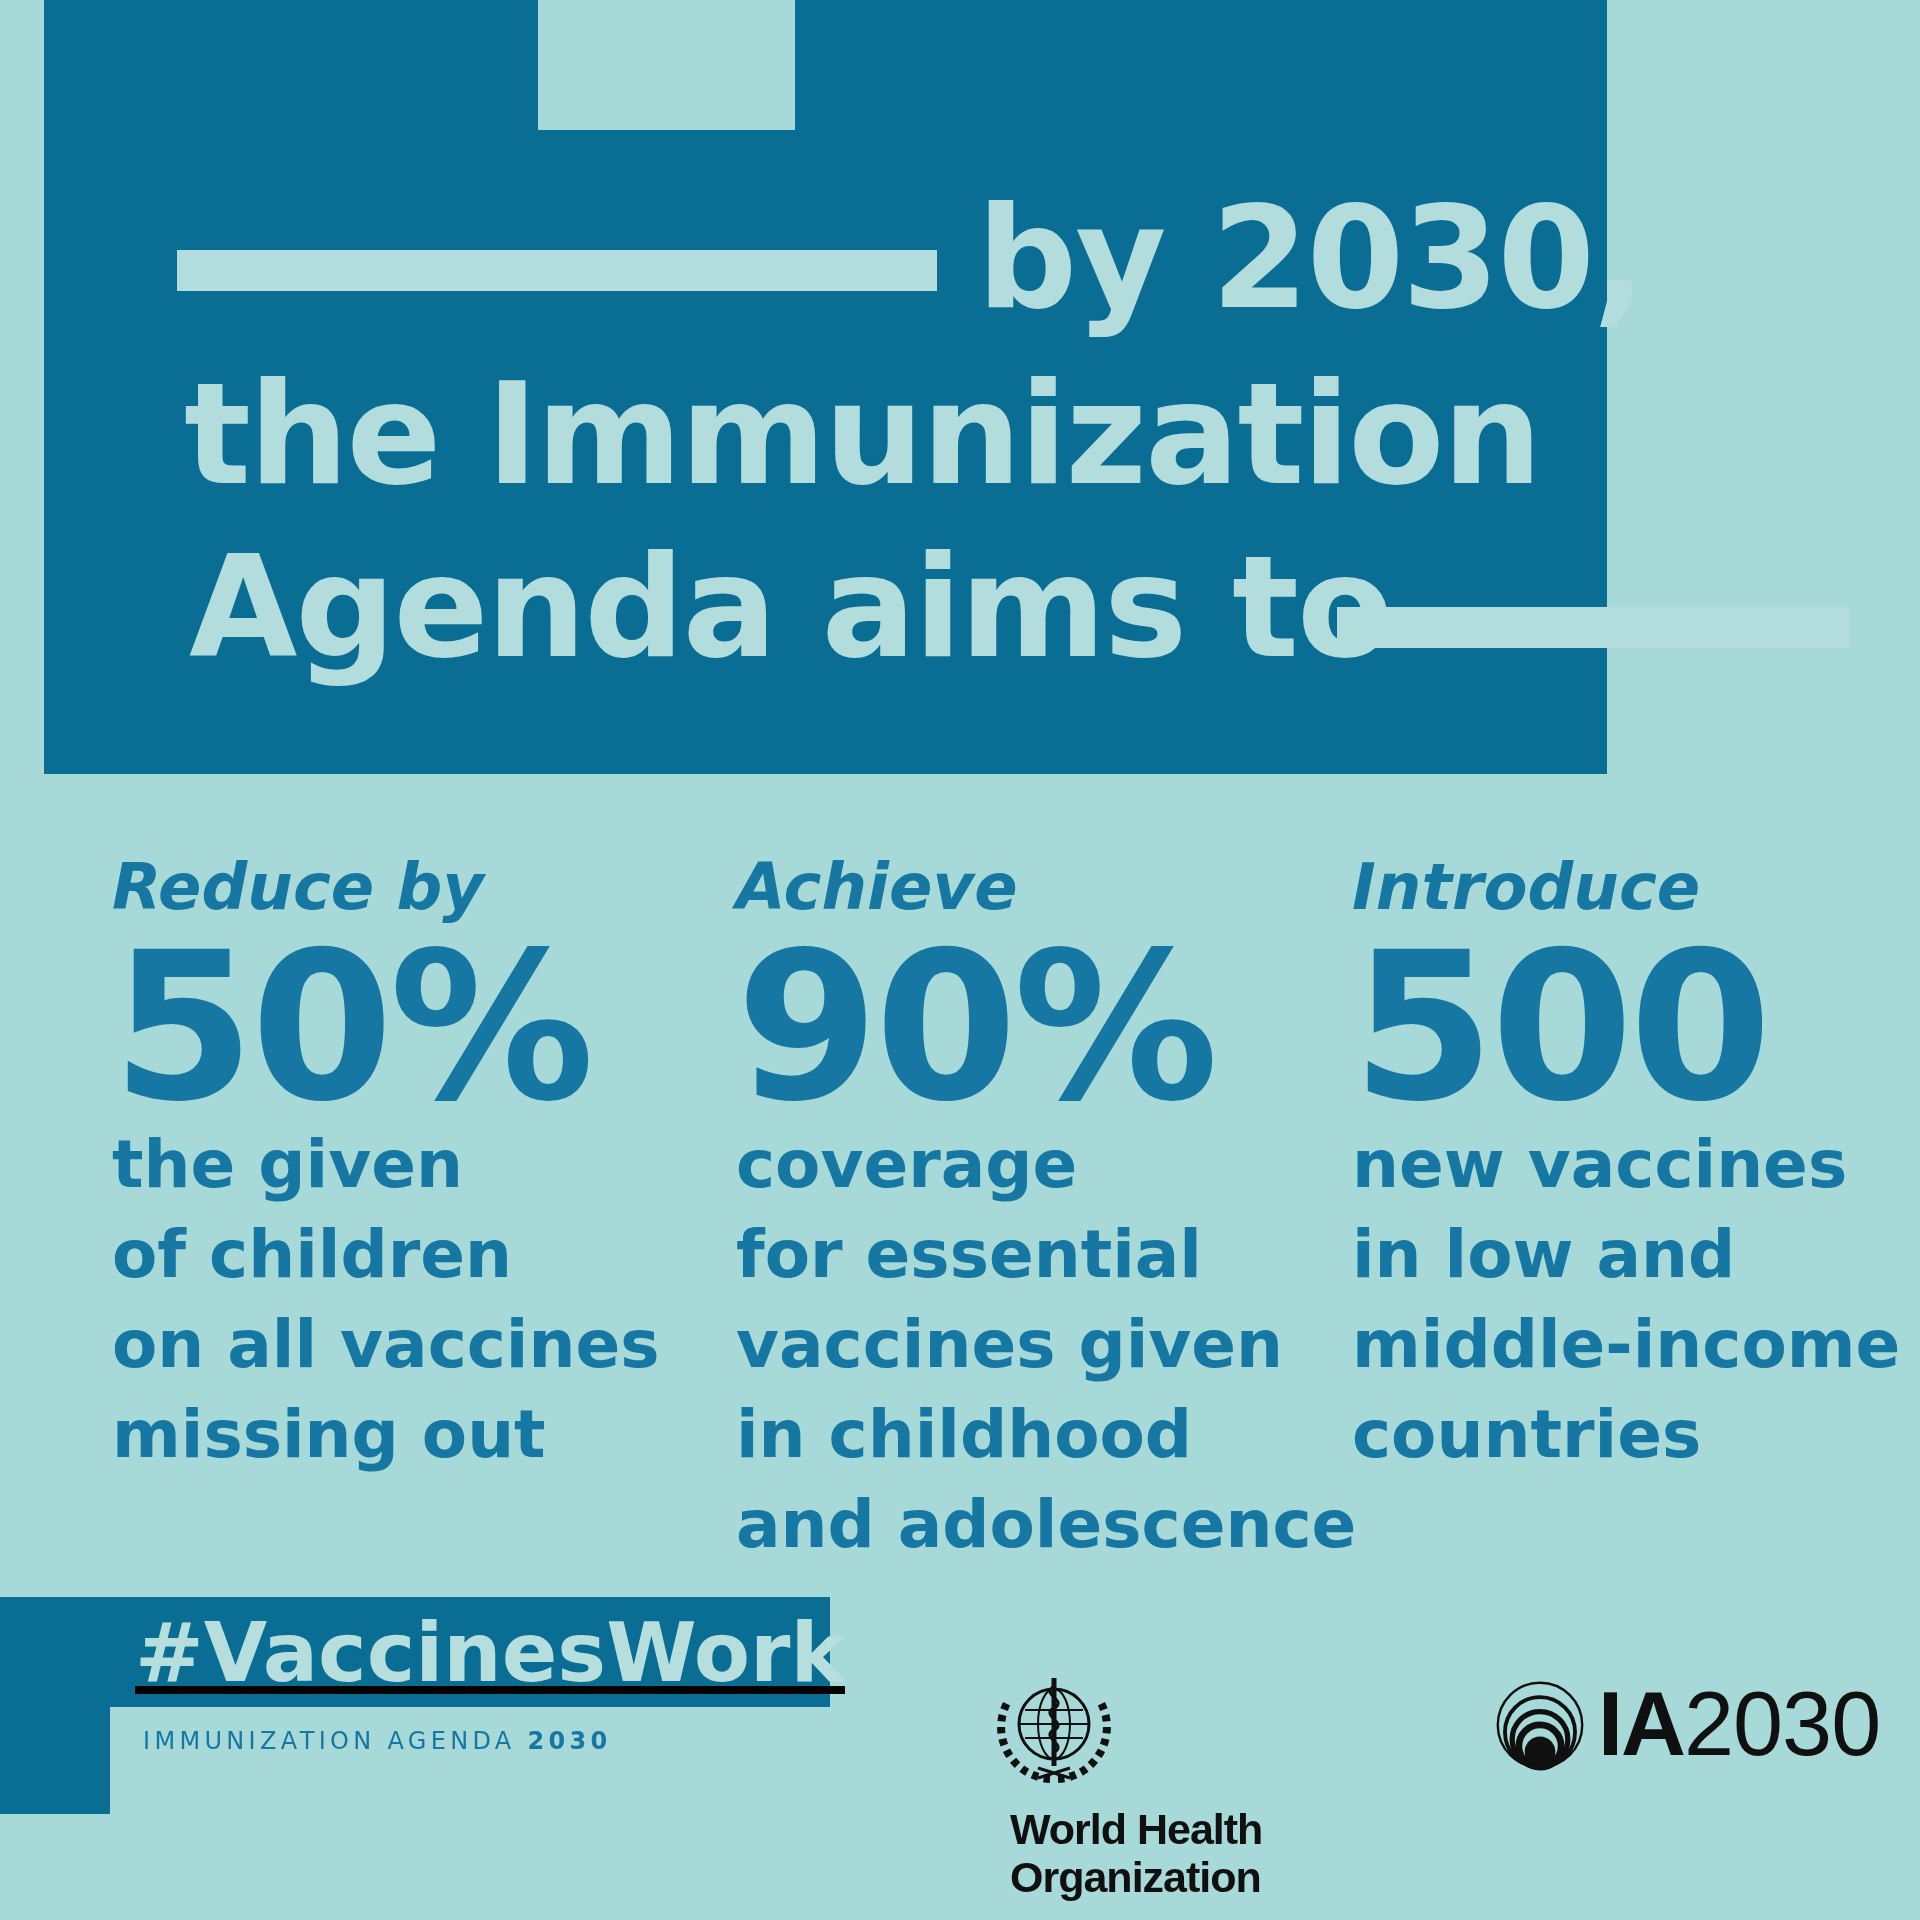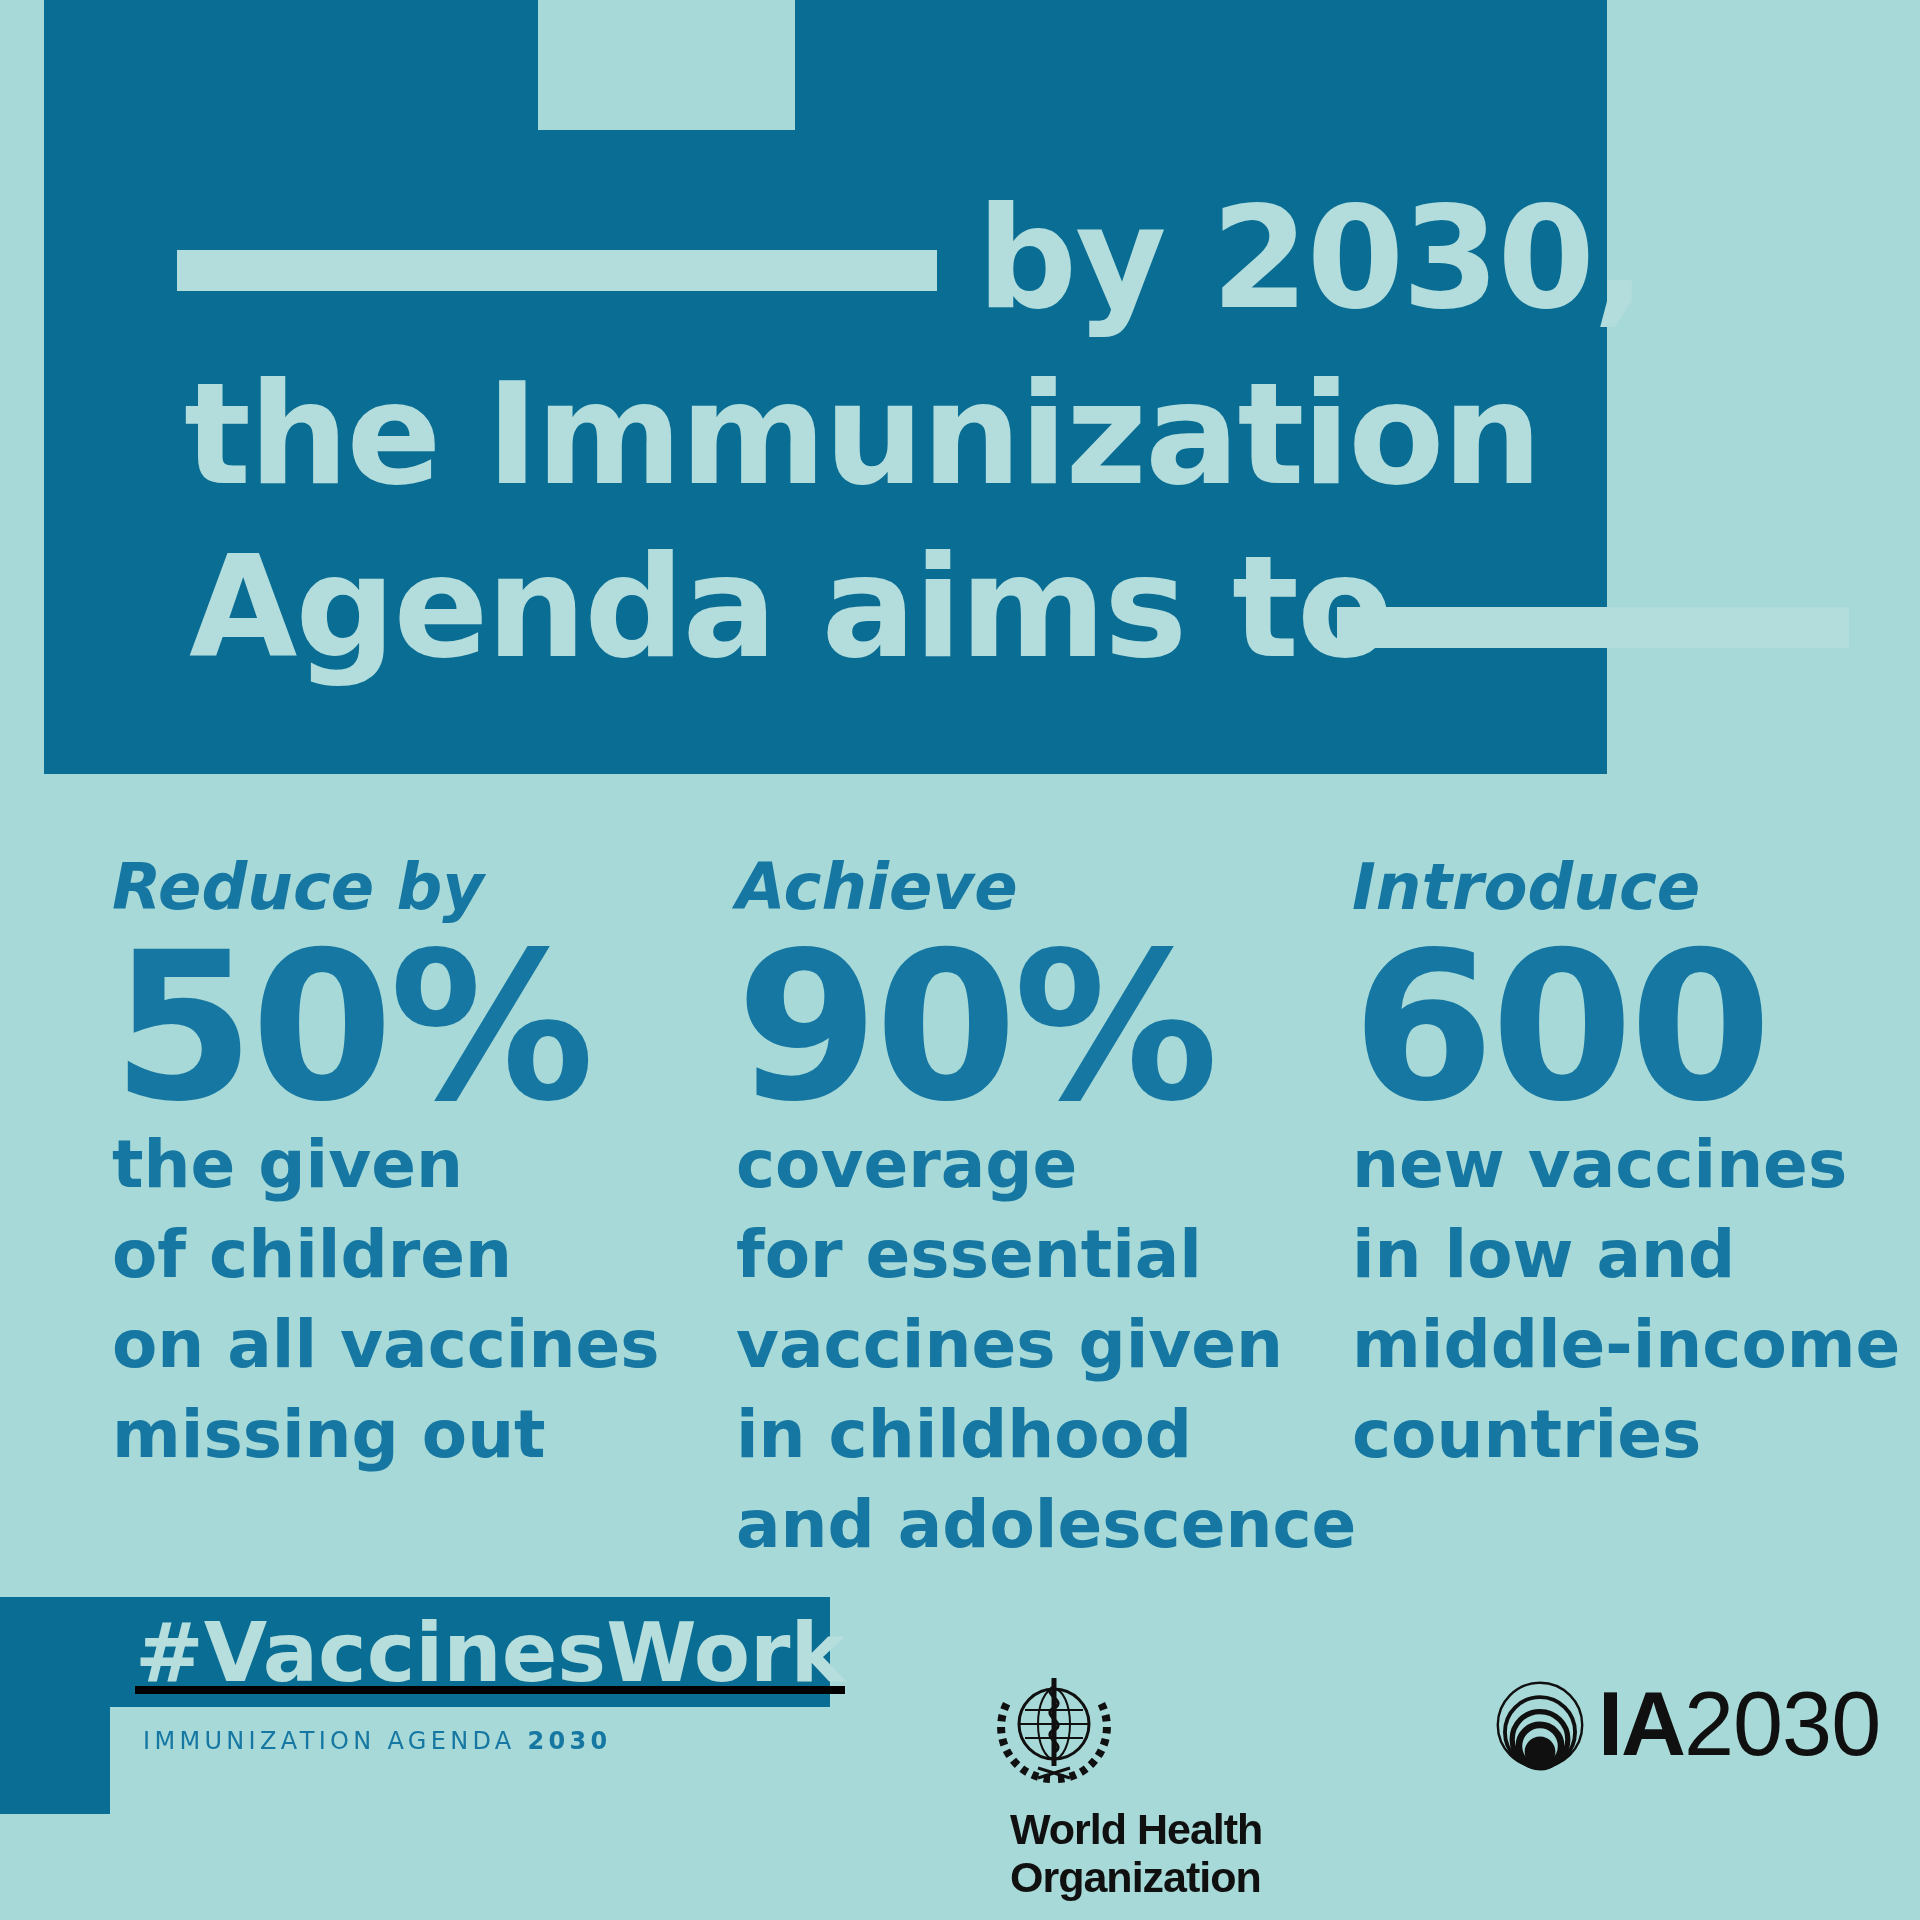--- a/index.html
+++ b/index.html
@@ -88,21 +88,21 @@
       <div>coverage</div>
       <div>for essential</div>
       <div>vaccines given</div>
       <div>in childhood</div>
       <div>and adolescence</div>
     </div>
   </div>
 
   <div class="goal goal-3">
     <div class="goal-label">Introduce</div>
-    <div class="goal-value">600</div>
+    <div class="goal-value">500</div>
     <div class="goal-lines">
       <div>new vaccines</div>
       <div>in low and</div>
       <div>middle-income</div>
       <div>countries</div>
     </div>
   </div>
 
   <div class="badge">
     <div class="badge-text">#VaccinesWork</div>

